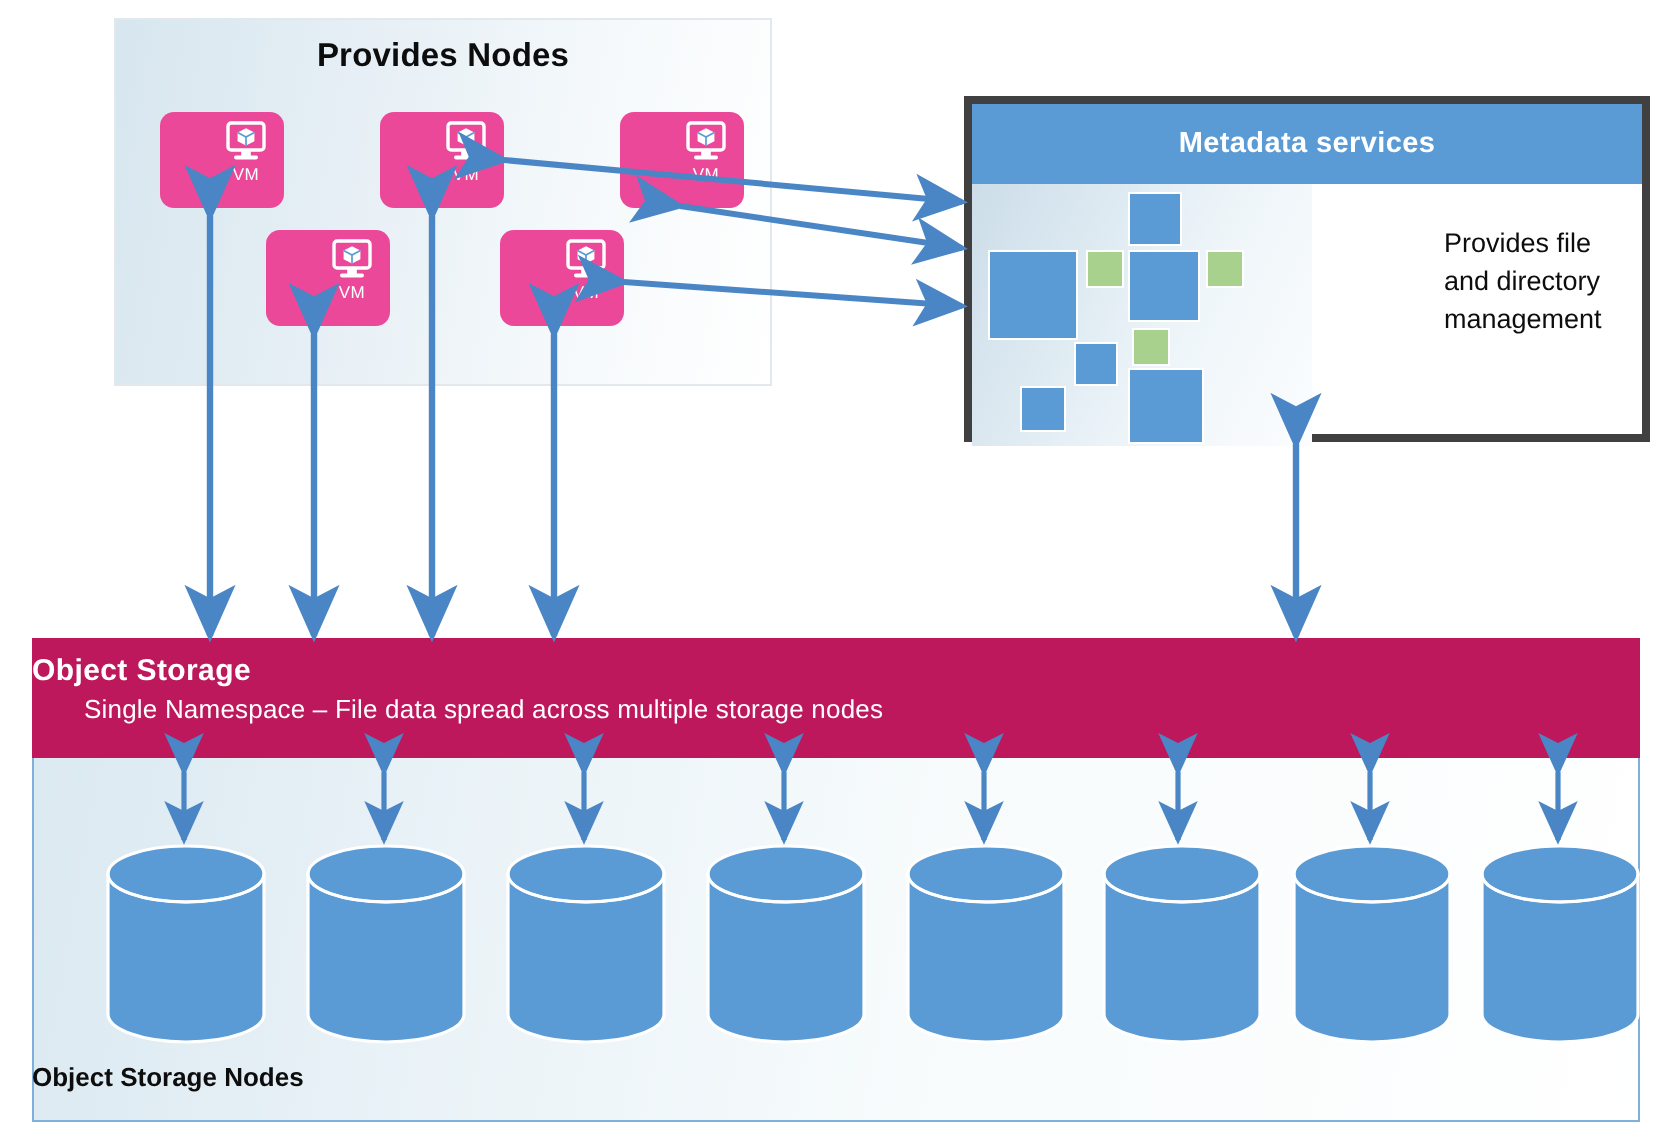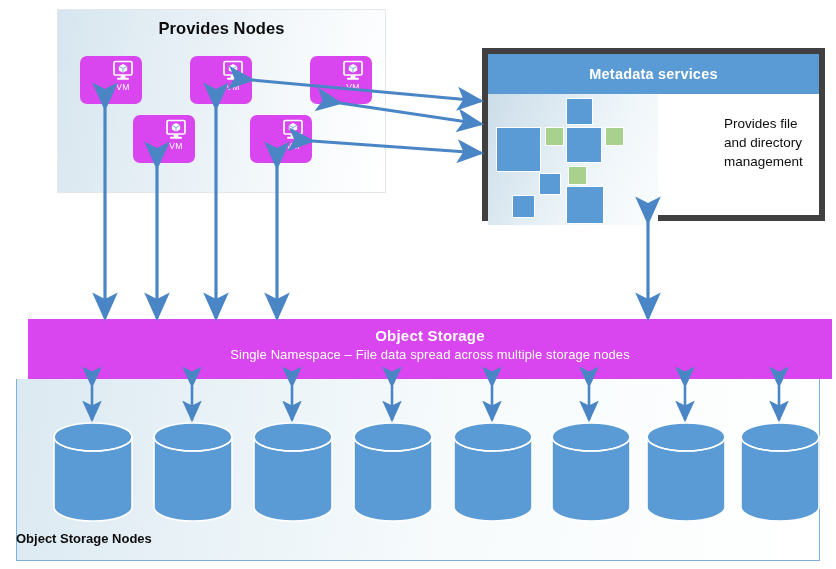--- a/index.html
+++ b/index.html
@@ -35,40 +35,40 @@
     text-align: center;
     font-size: 16.5px;
     font-weight: bold;
     color: #0d0d0d;
     letter-spacing: 0.1px;
   }
 
   
   .vm {
     width: 62px; height: 48px;
-    background: #d946ef;
+    background: #ec4899;
     border-radius: 7px;
     box-sizing: border-box;
     padding-left: 24px;
   }
   .vm svg { display: block; margin: 4px auto 0; }
   .vm .vm-label {
     text-align: center;
     color: #ffffff;
     font-size: 8.5px;
     line-height: 9px;
     margin-top: 1px;
     letter-spacing: 0.3px;
   }
 
   
   #metadata-panel {
     left: 482px; top: 48px;
     width: 343px; height: 173px;
-    border: 6px solid #404040;
+    border: 4px solid #404040;
     box-sizing: border-box;
     background: #ffffff;
   }
   #metadata-header {
     height: 40px;
     background: #5b9bd5;
     color: #ffffff;
     font-size: 14.5px;
     font-weight: bold;
     display: flex;
@@ -101,36 +101,36 @@
     padding: 20px 0 0 18px;
     font-size: 13.5px;
     line-height: 19px;
     color: #0d0d0d;
   }
 
   
   #storage-header {
     left: 16px; top: 319px;
     width: 804px; height: 60px;
-    background: #d946ef;
+    background: #be185d;
     box-sizing: border-box;
     color: #ffffff;
-    text-align: center;
-    margin-left: 12px;
+    text-align: left;
   }
   #storage-title {
     margin-top: 8px;
     font-size: 15px;
     font-weight: bold;
     letter-spacing: 0.2px;
   }
   #storage-subtitle {
     margin-top: 3px;
     font-size: 13px;
     letter-spacing: 0.1px;
+    padding-left: 26px;
   }
   #storage-body {
     left: 16px; top: 379px;
     width: 804px; height: 182px;
     background: linear-gradient(100deg, #dbe9f1 0%, #e9f2f7 25%, #f7fbfc 55%, #ffffff 100%);
     border: 1px solid #7fb0dc;
     border-top: none;
     box-sizing: border-box;
   }
   #storage-nodes-label {

